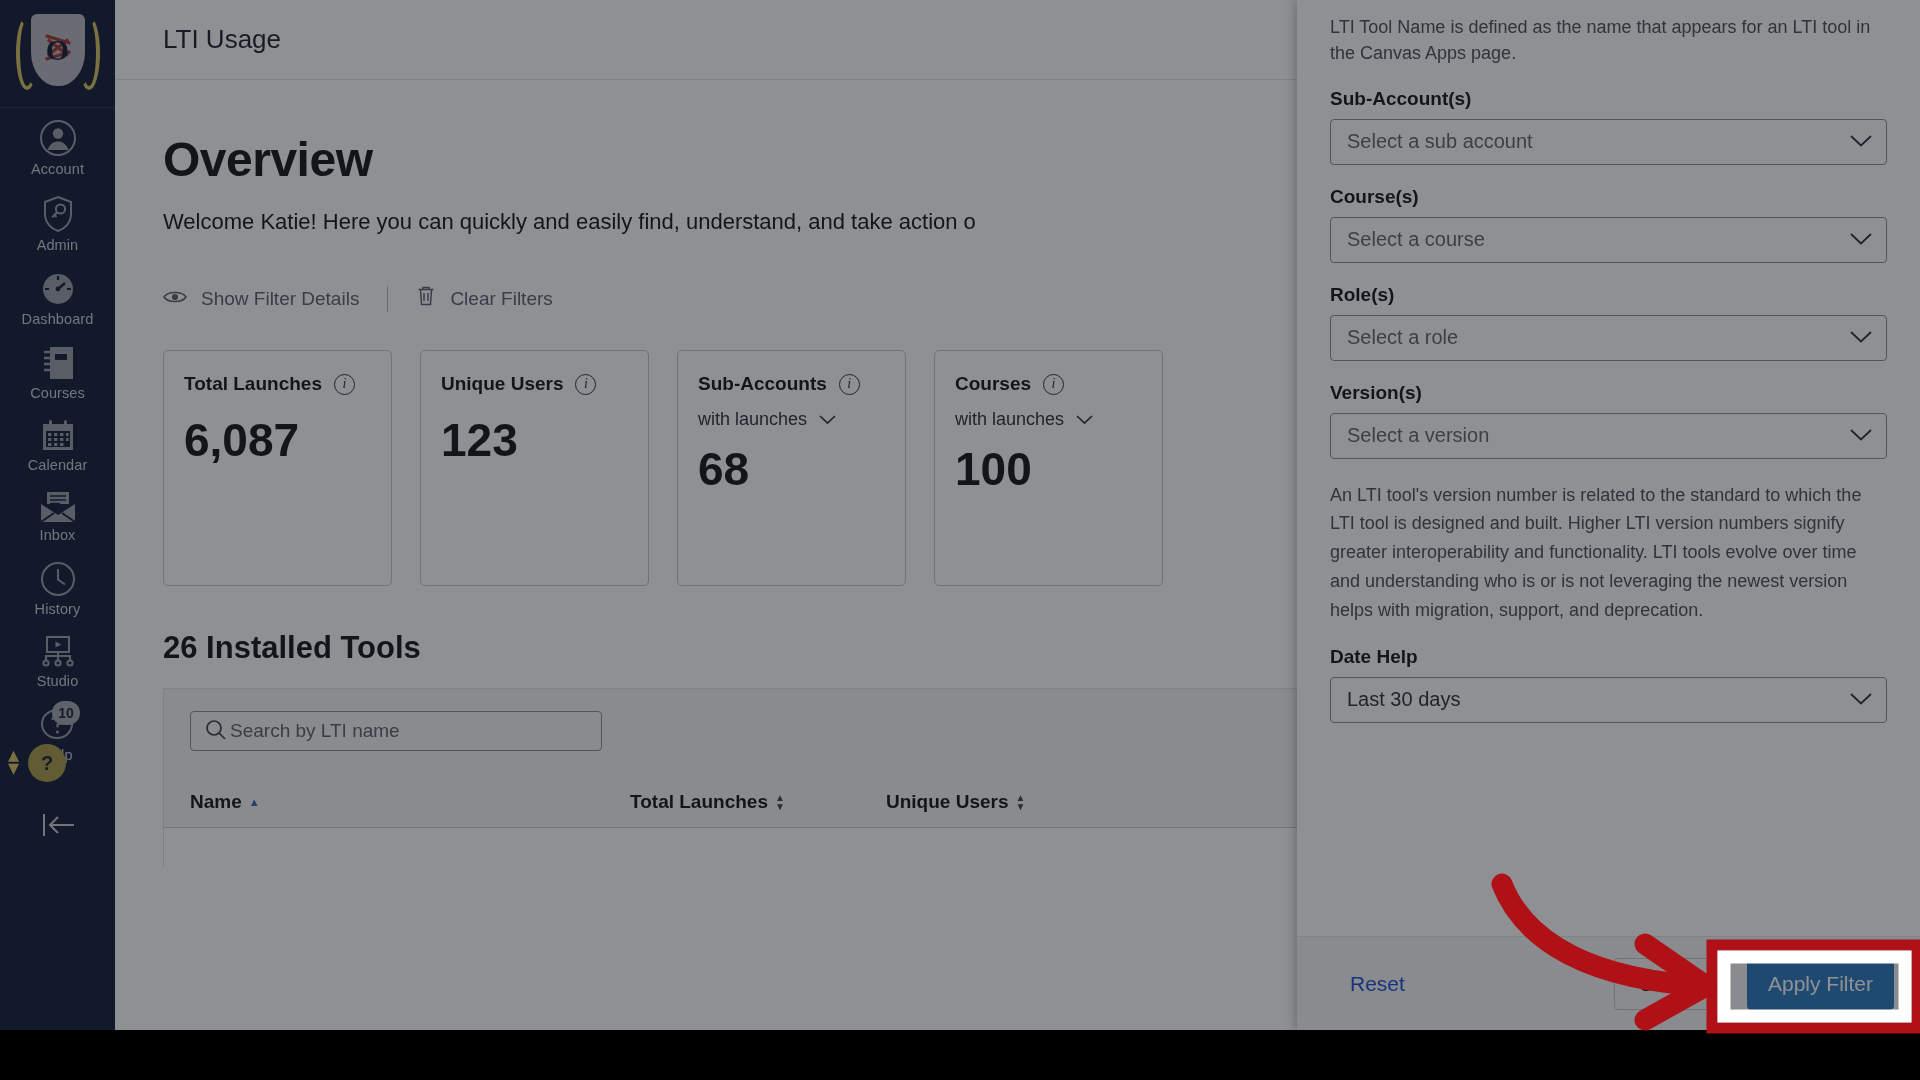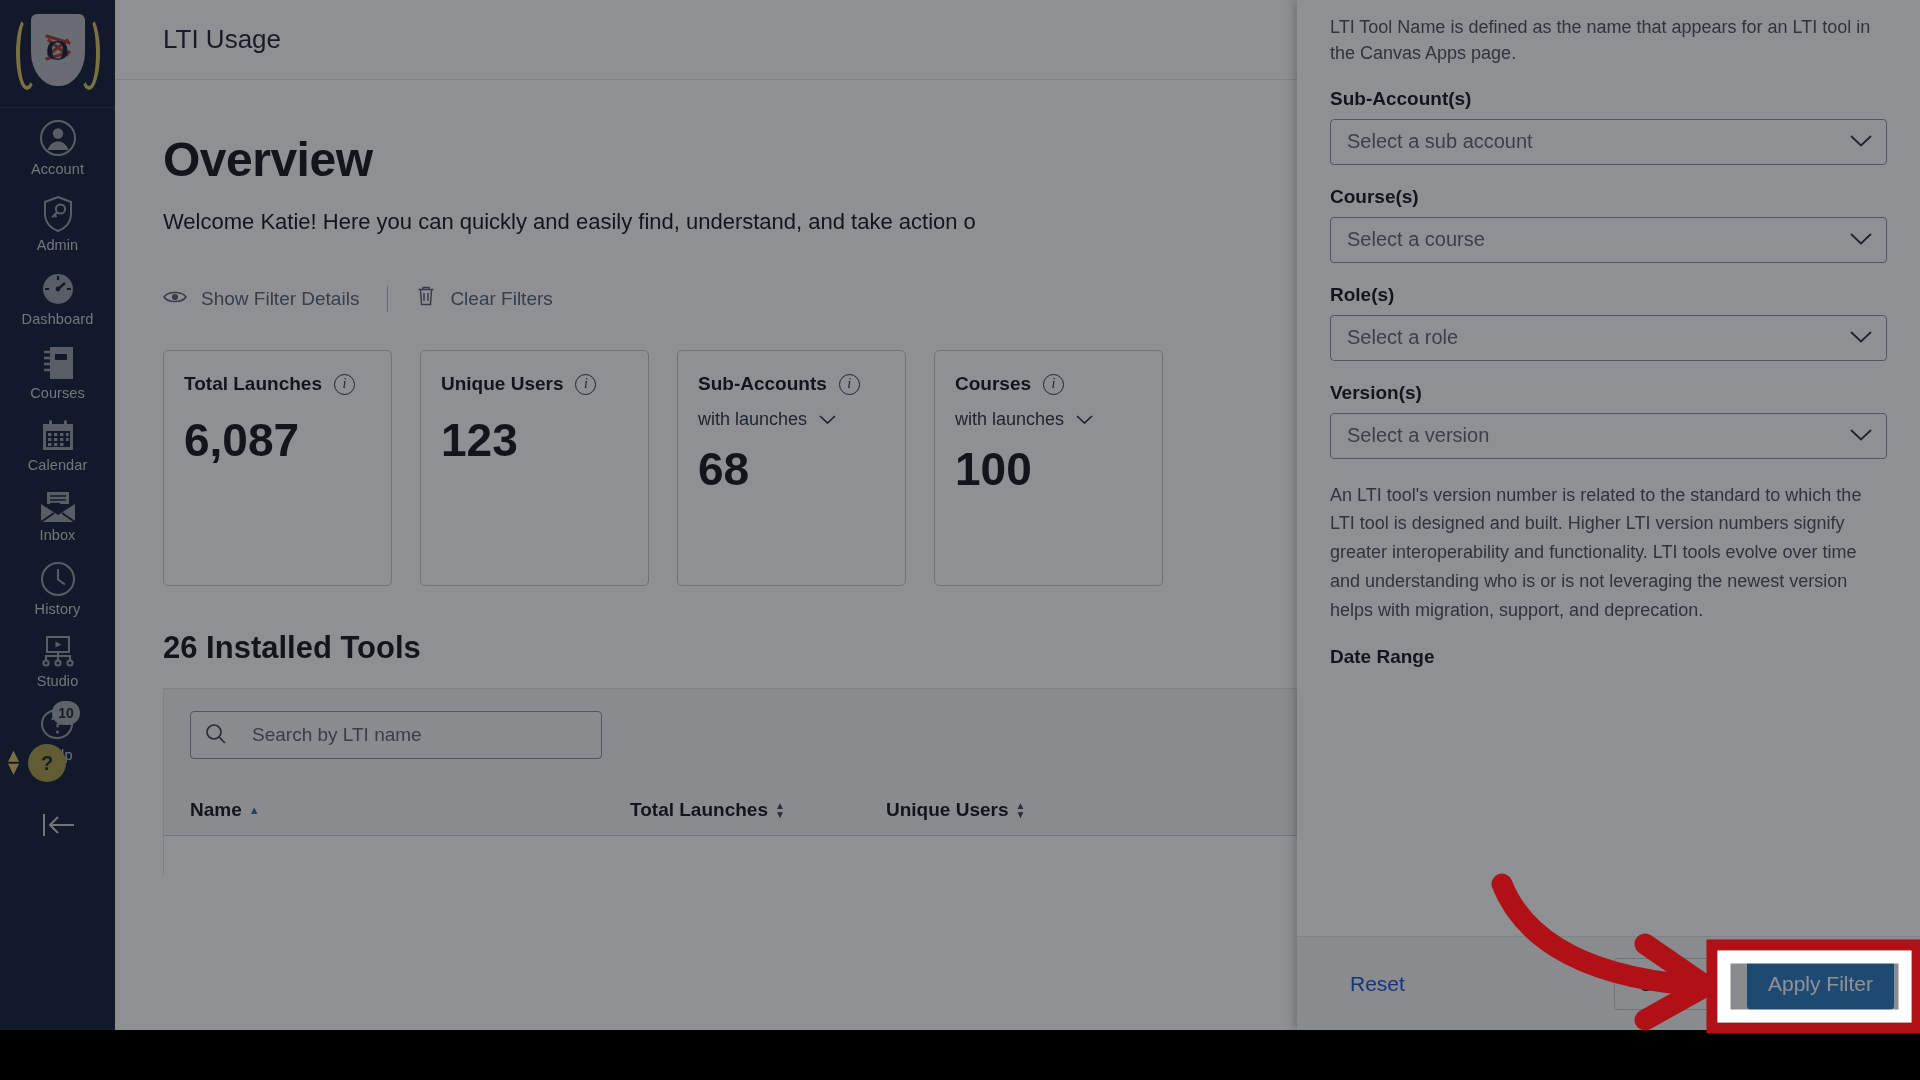--- a/index.html
+++ b/index.html
@@ -141,23 +141,23 @@
   .card .cval.pushed { margin-top: 12px; }
 
   .h2 { margin-top: 44px; font-size: 31px; color: #15181d; font-weight: bold; }
 
   .toolpanel {
     margin-top: 22px; margin-right: 0; width: 1480px;
     background: #f4f5f6; border: 1px solid #e0e2e5; border-bottom: none;
     padding: 22px 26px 20px 26px;
   }
   .searchbox {
-    width: 412px; height: 48px;
+    width: 412px; height: 40px;
     border: 1px solid #8b9099; border-radius: 4px; background: #f4f5f6;
-    display: flex; align-items: center; gap: 26px; padding: 0 14px;
+    display: flex; align-items: center; gap: 4px; padding: 0 14px;
   }
   .searchbox .ph { font-size: 19px; color: #5c6470; }
 
   .thead {
     width: 1480px; background: #f4f5f6;
     border-left: 1px solid #e0e2e5; border-right: 1px solid #e0e2e5;
     display: flex; align-items: center; height: 56px; padding: 0 26px;
   }
   .th { font-size: 19px; color: #15181d; font-weight: bold; display: flex; align-items: center; gap: 7px; margin-top: 6px; }
   .th.c1 { width: 440px; }
@@ -544,21 +544,29 @@
         <span class="val">Select a version</span>
         <span class="chev">
           <svg width="22" height="12" viewBox="0 0 22 12" fill="none" stroke="#2b3341" stroke-width="1.8">
               <path d="M1 1l10 9.5L21 1"></path>
             </svg>
         </span>
       </div>
 
       <div class="para">An LTI tool's version number is related to the standard to which the LTI tool is designed and built. Higher LTI version numbers signify greater interoperability and functionality. LTI tools evolve over time and understanding who is or is not leveraging the newest version helps with migration, support, and deprecation.</div>
 
-      <div class="fieldlabel">Date Range</div>
+      <div class="fieldlabel">Date Help</div>
+      <div class="select">
+        <span class="val chosen">Last 30 days</span>
+        <span class="chev">
+          <svg width="22" height="12" viewBox="0 0 22 12" fill="none" stroke="#2b3341" stroke-width="1.8">
+              <path d="M1 1l10 9.5L21 1"></path>
+            </svg>
+        </span>
+      </div>
     </div>
 
     <div class="trayfoot">
       <div class="btn ghost">Reset</div>
       <div class="foot-spacer"></div>
       <div class="btn secondary" style="margin-right:18px">Cancel</div>
       <div class="btn primary">Apply Filter</div>
     </div>
   </div>
 

